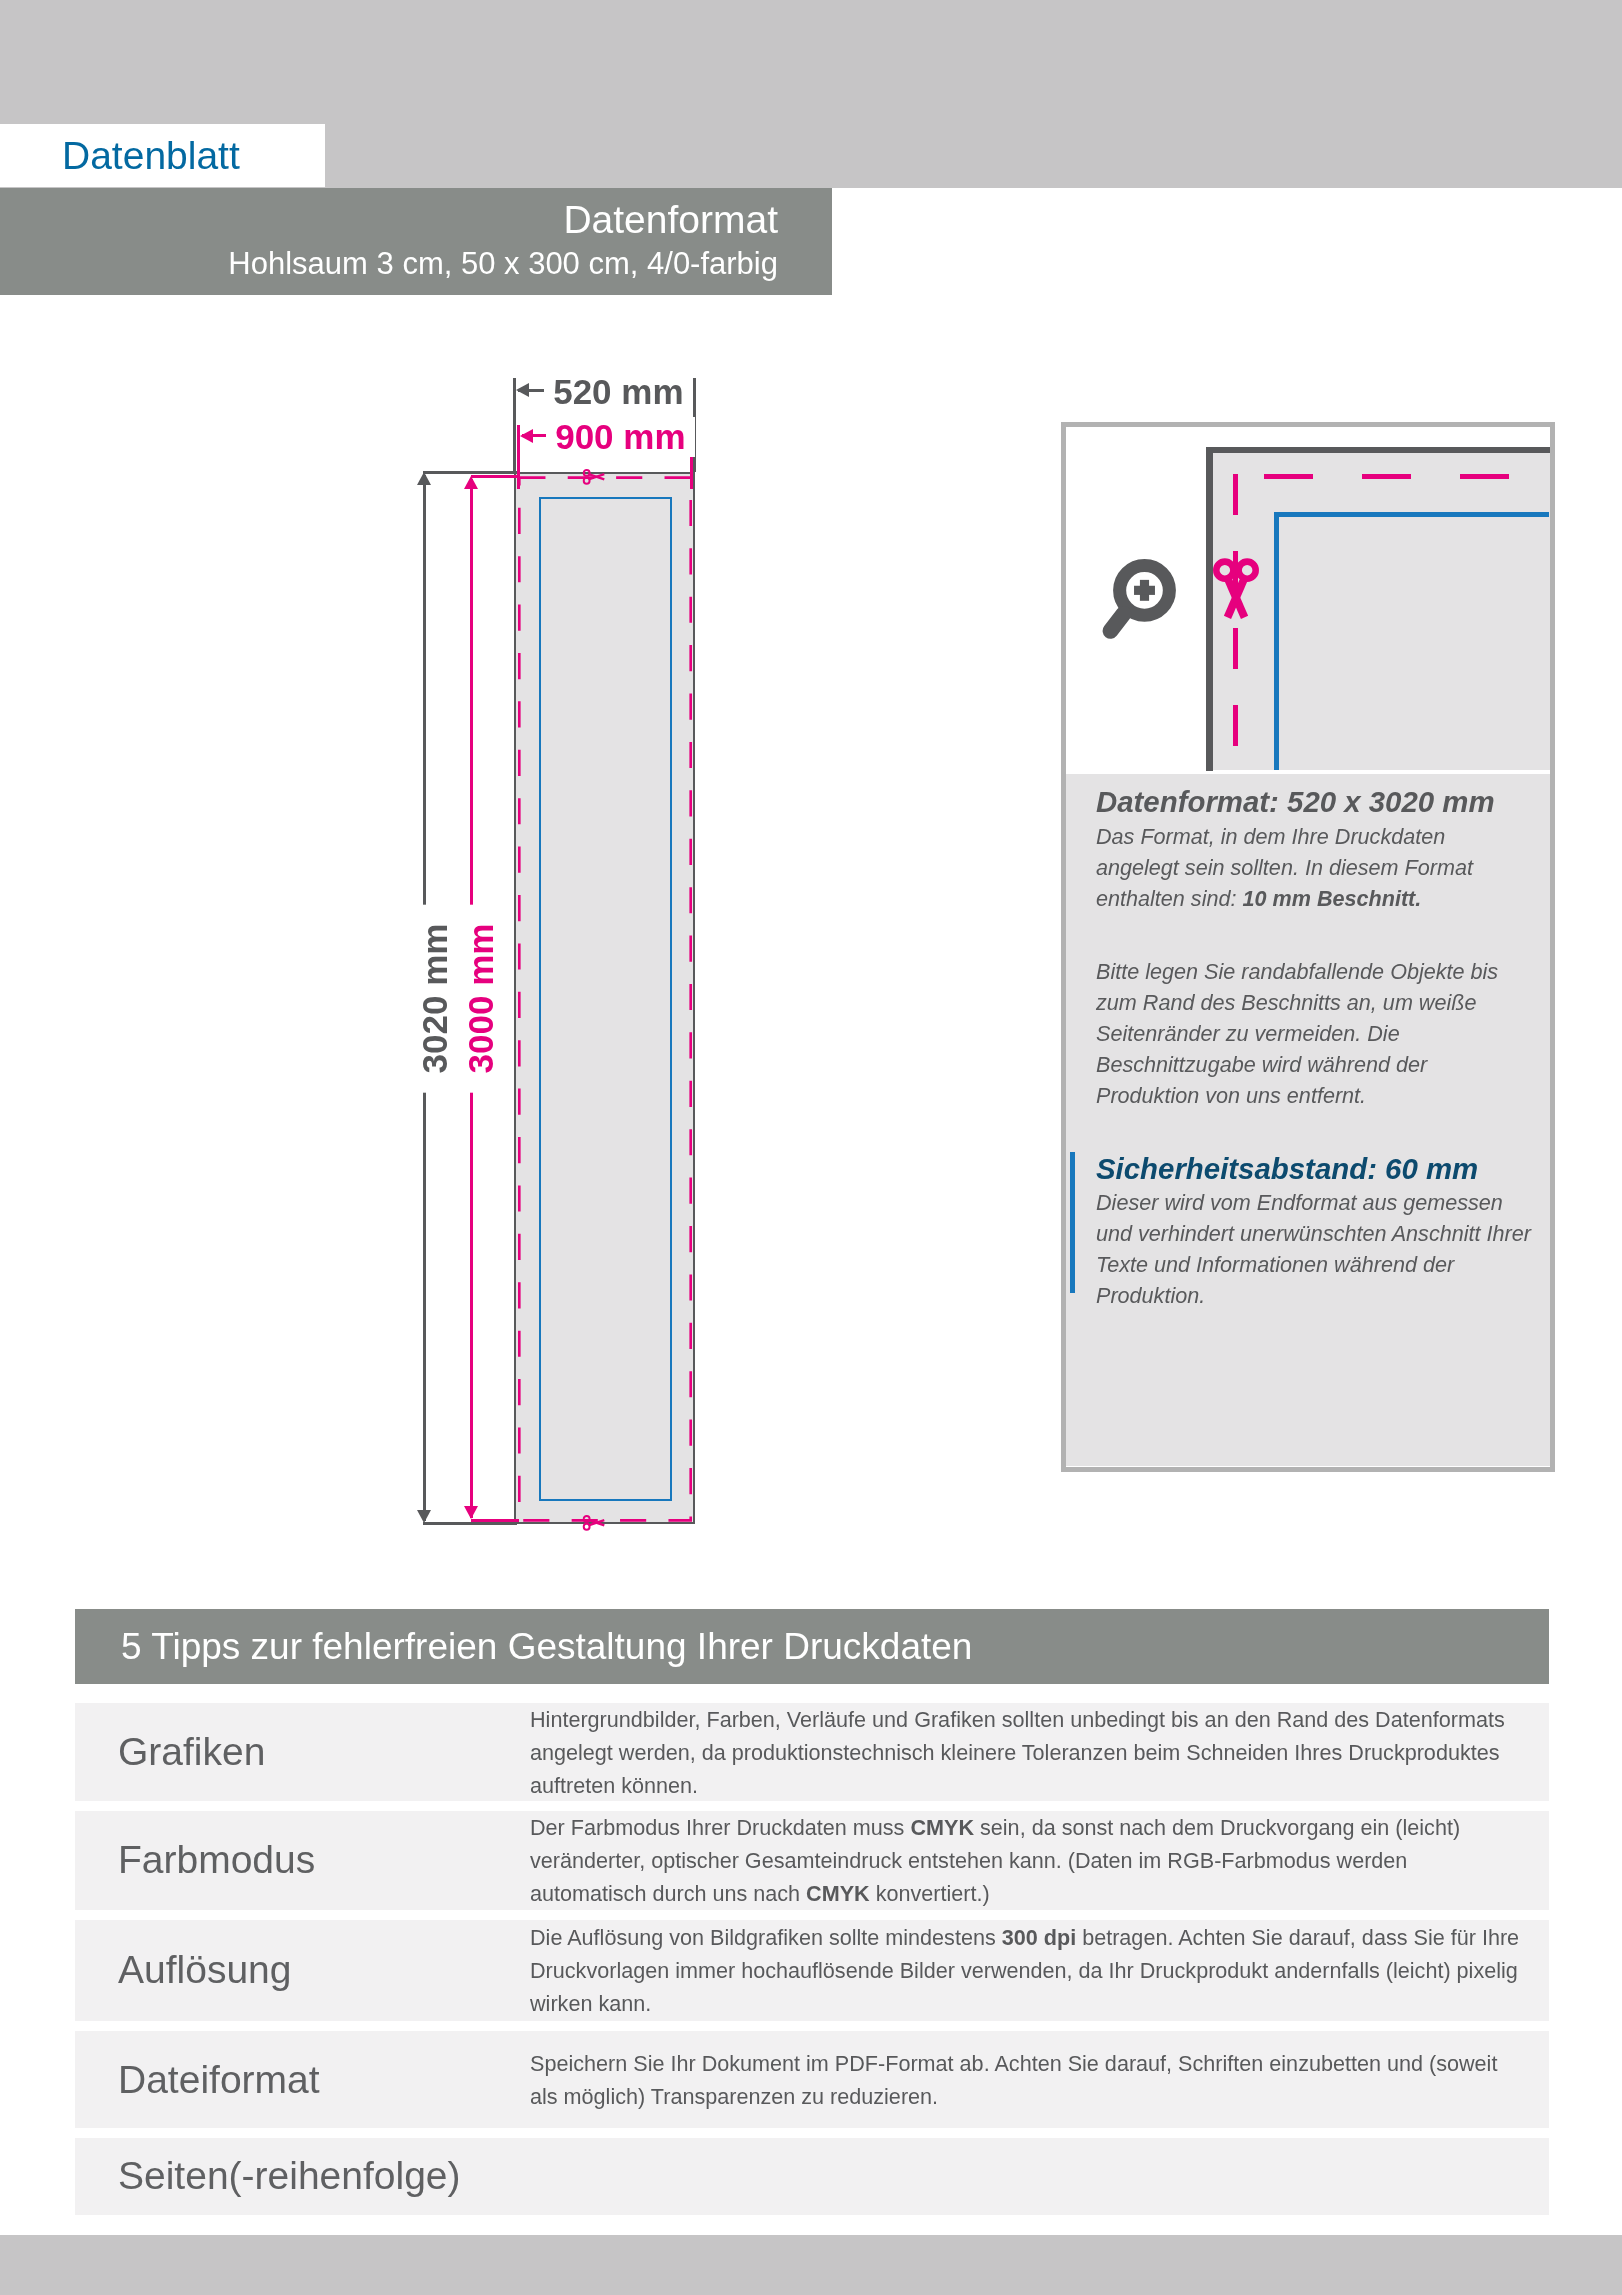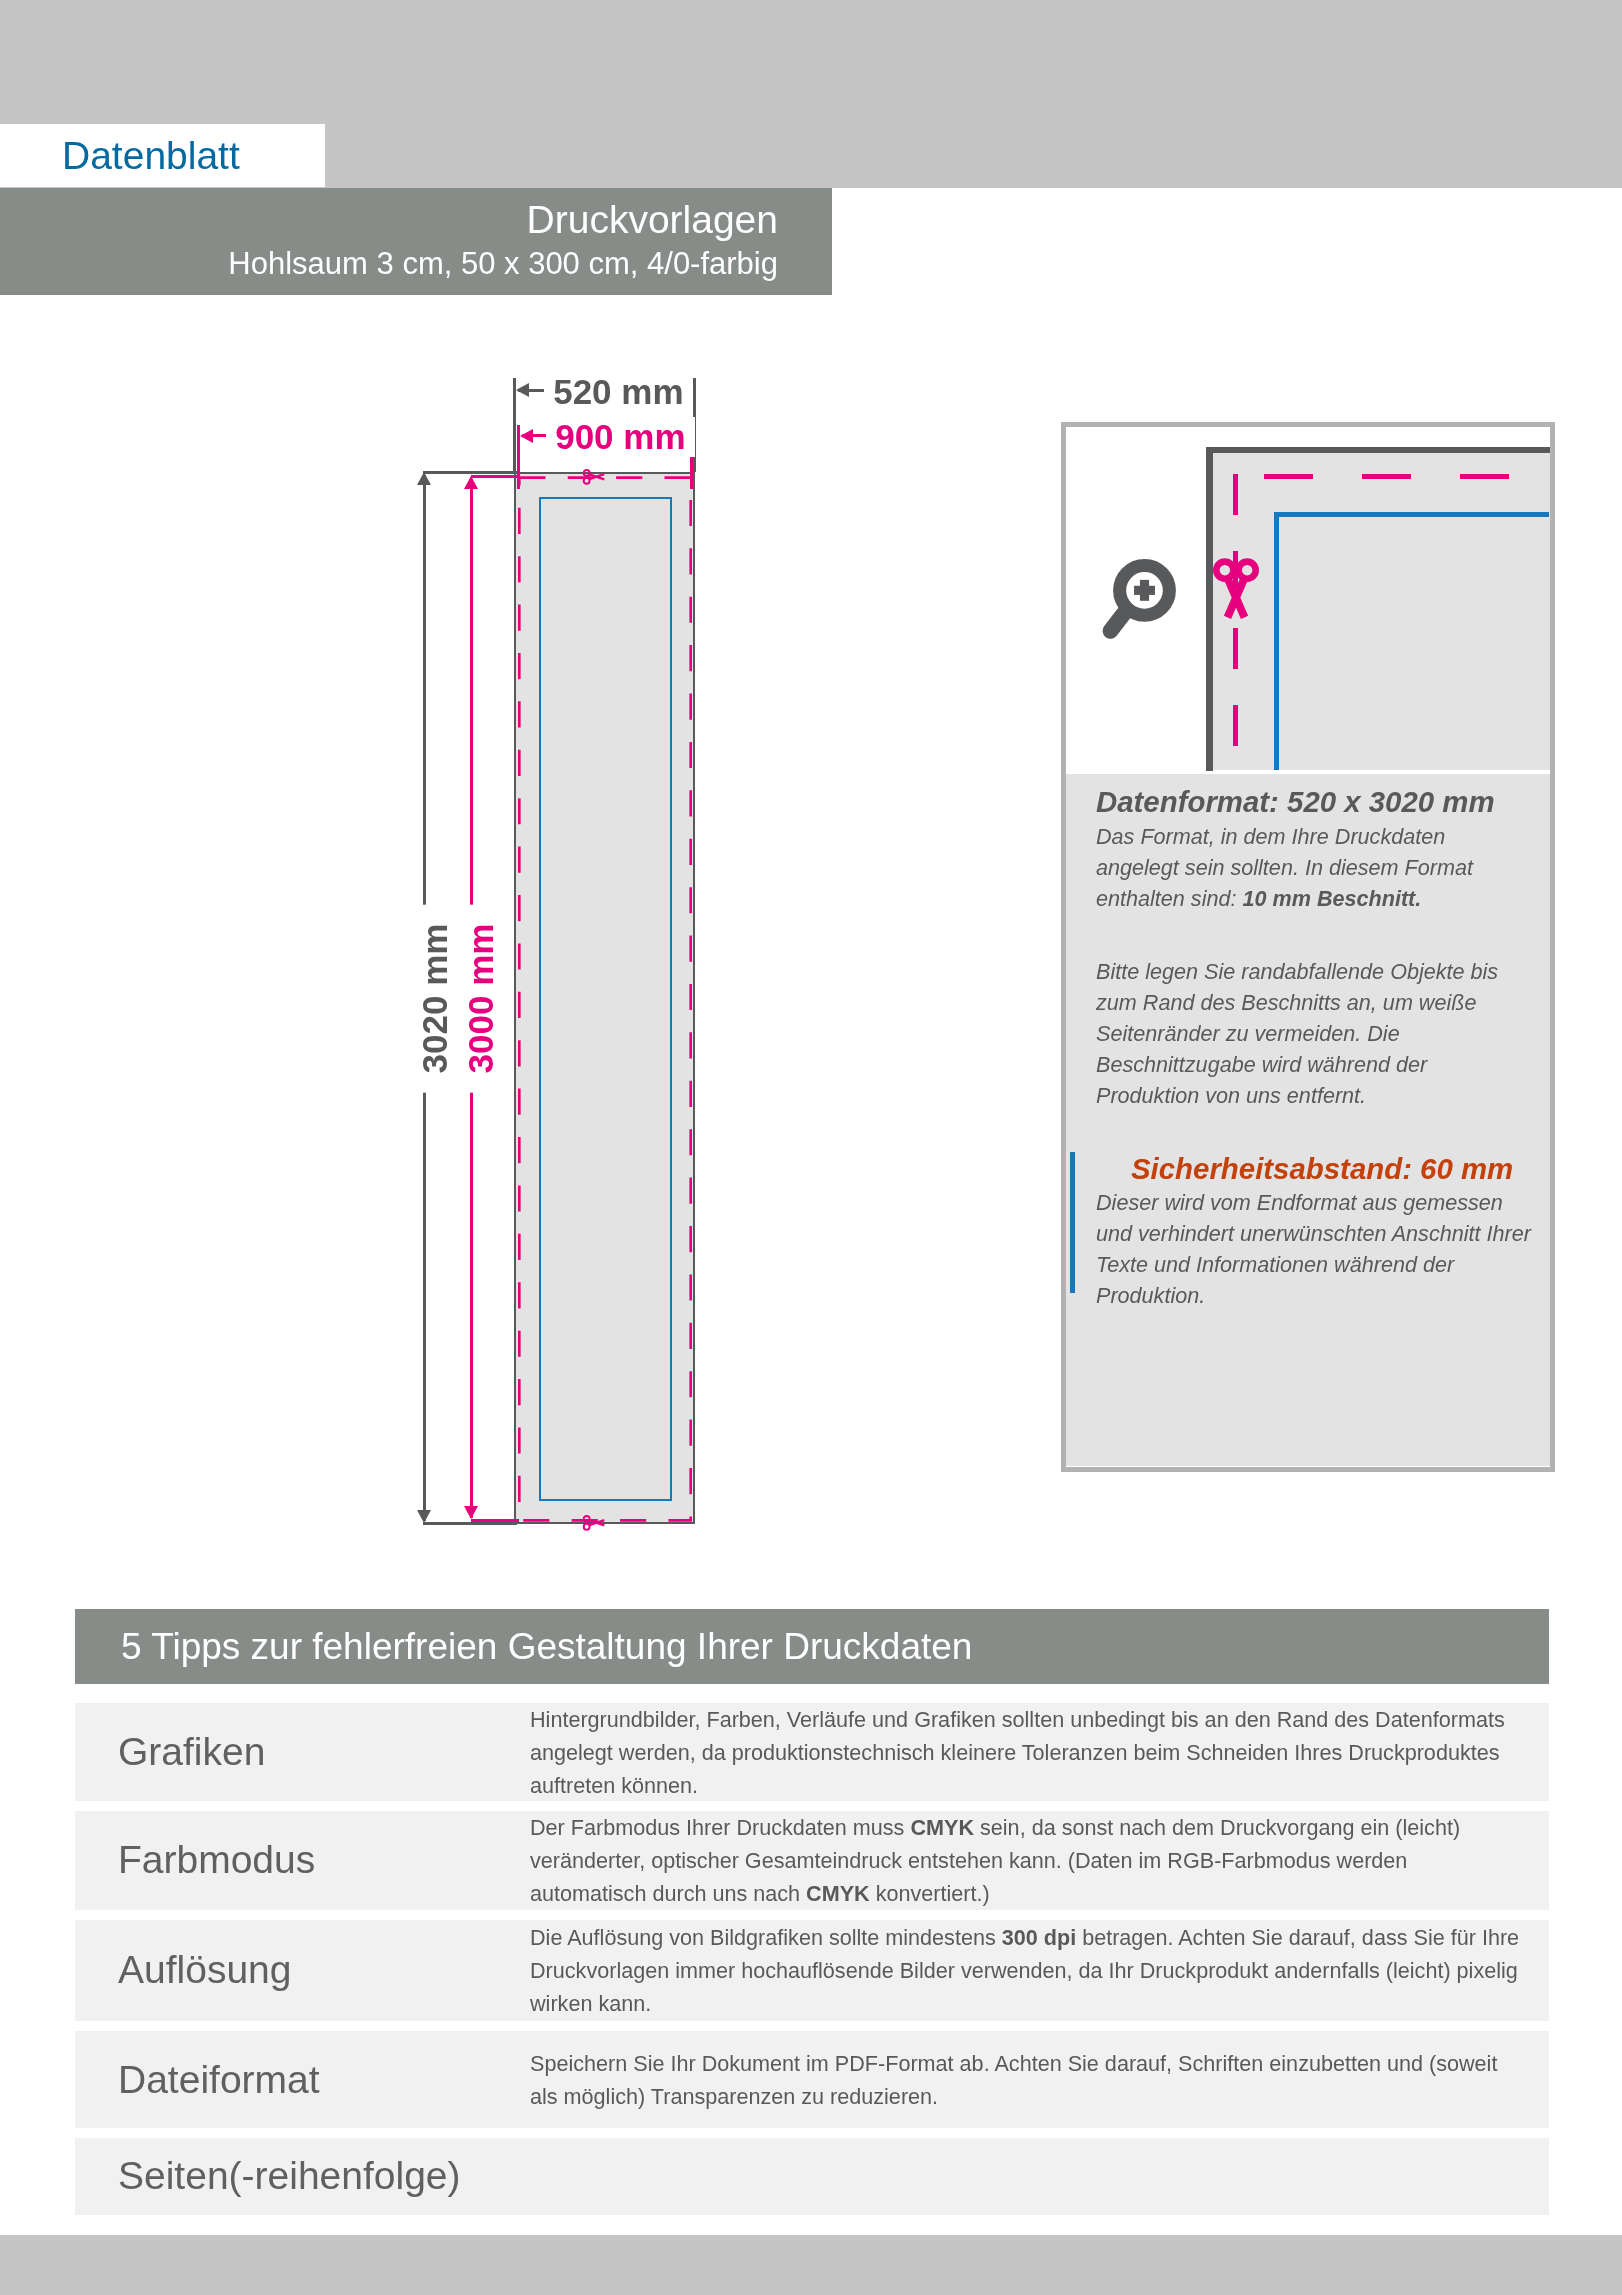--- a/index.html
+++ b/index.html
@@ -35,21 +35,21 @@
   .ah.m.right{border-left-color:#e6007e;}
   .ah.m.up{border-bottom-color:#e6007e;}
   .ah.m.down{border-top-color:#e6007e;}
 
   
   .infobox{left:1061px;top:422px;width:494px;height:1050px;box-sizing:border-box;border:5.2px solid #b2b2b2;background:#ffffff;font-style:italic;}
   .illus{position:absolute;left:0;top:0;right:0;height:347px;overflow:hidden;}
   .panel{position:absolute;left:0;right:0;top:347px;height:692px;background:#e4e3e4;box-sizing:border-box;padding:10.5px 18.3px 0 30px;}
   .panel h3{margin:0;font-size:29.4px;line-height:34px;font-weight:700;color:#58595b;}
   .panel h3.m{color:#e6007e;}
-  .panel h3.b{color:#c2410c;margin-left:35px;}
+  .panel h3.b{color:#0c4a6e;}
   .panel p{margin:0;font-size:21.6px;line-height:31px;color:#58595b;}
   .sec{position:relative;}
   .bar{position:absolute;left:-26px;top:0;width:5.2px;}
   .bar.dashed{height:86px;background:repeating-linear-gradient(to bottom,#e6007e 0 29.4px,transparent 29.4px 58px);}
   .bar.solid{height:141px;background:#1878bd;}
   .b{font-weight:700;}
 
   
   .tips{left:75px;top:1609px;width:1474px;}
   .tips-title{height:75px;background:#888c89;color:#fff;font-size:37px;line-height:75px;padding-left:46px;box-sizing:border-box;margin-bottom:19px;}
@@ -61,21 +61,21 @@
   .footer-band{left:0;top:2235px;width:1623px;height:61px;background:#c6c5c6;}
 </style>
 </head>
 <body>
 
 <div class="abs top-band"></div>
 <div class="abs title-box">
   <span>Datenblatt</span>
 </div>
 <div class="abs head-bar">
-  <div class="product">Druckvorlagen</div>
+  <div class="product">Datenformat</div>
   <div class="variant">Hohlsaum 3 cm, 50 x 300 cm, 4/0-farbig</div>
 </div>
 
 <div class="abs banner-rect"></div>
 <svg class="abs" style="left:518px;top:476px;" width="174" height="1046" viewBox="0 0 266 1598">
   <rect x="2" y="2" width="262" height="1594" fill="none" stroke="#e6007e" stroke-width="4" stroke-dasharray="40 34"></rect>
 </svg>
 <div class="abs blue-rect"></div>
 
 <div class="line" style="left:513px;top:378px;width:2.6px;height:94px;"></div>

